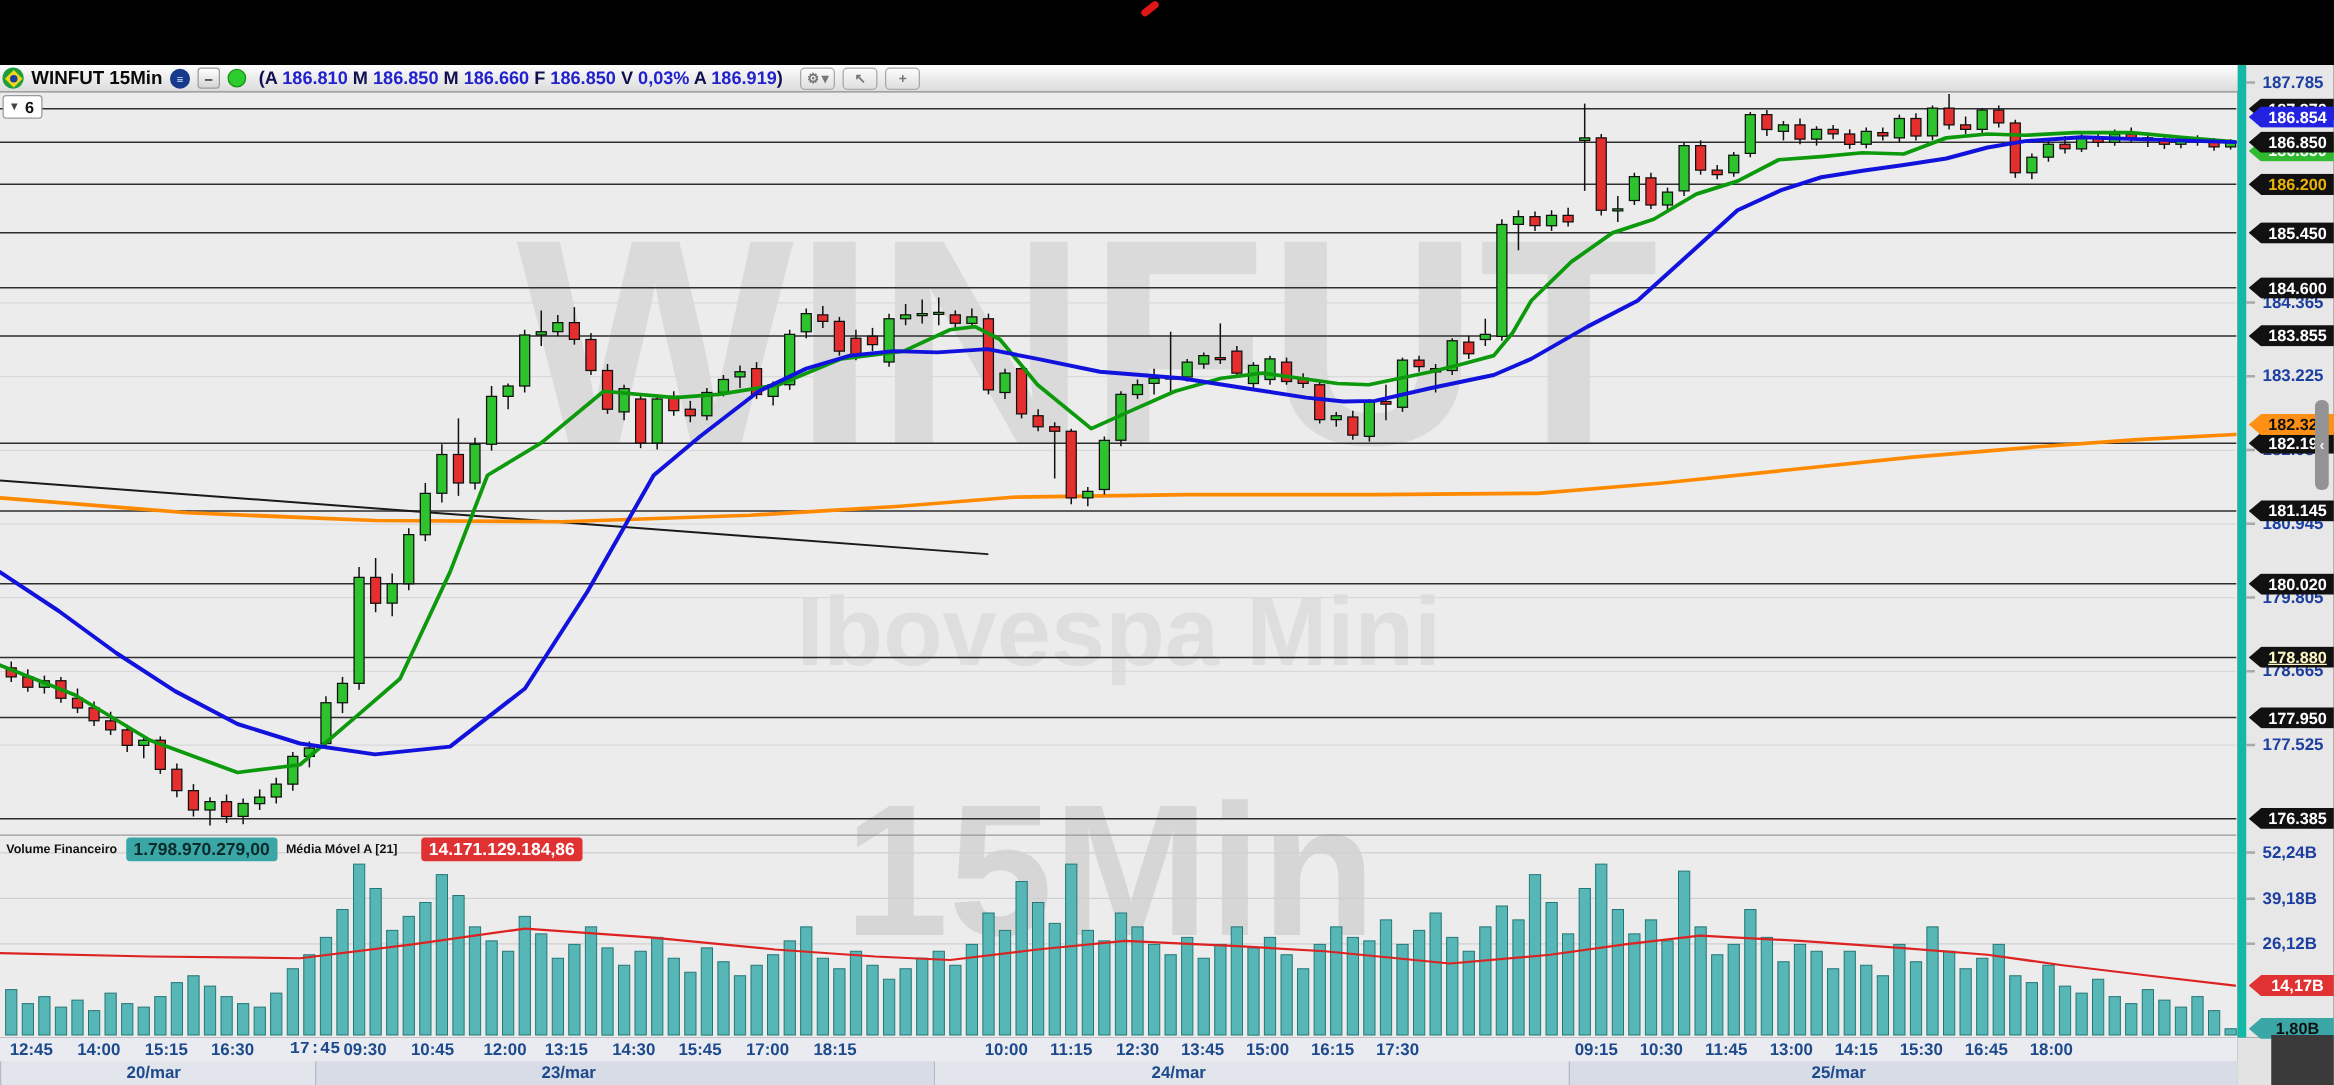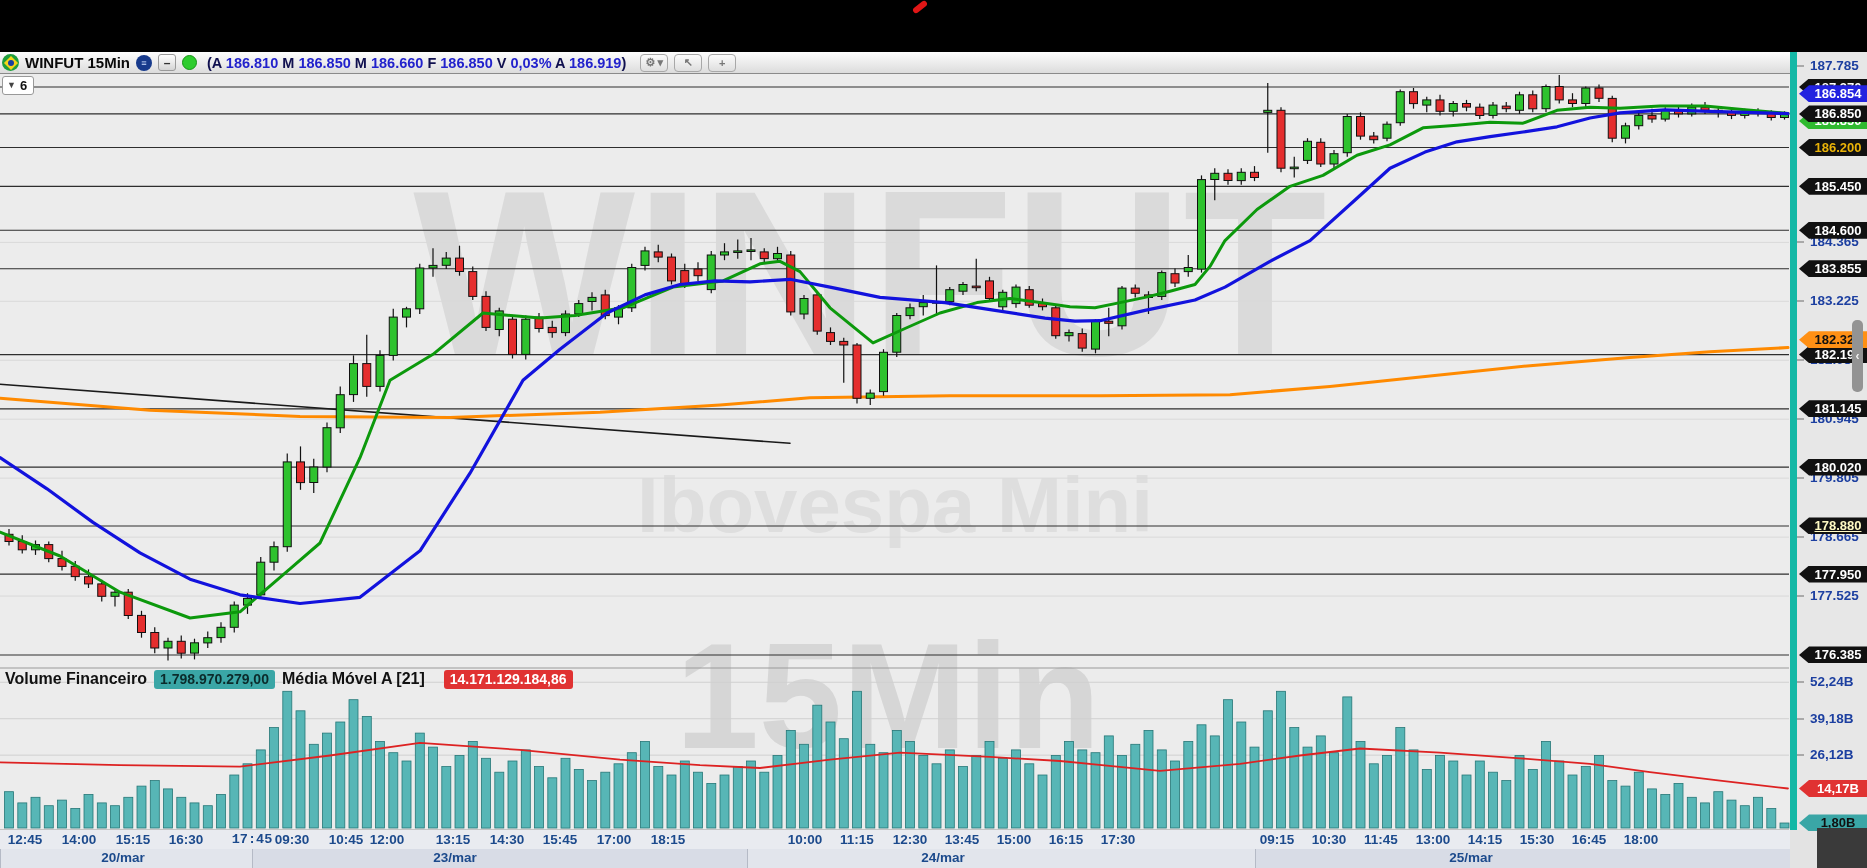--- a/index.html
+++ b/index.html
@@ -48,21 +48,21 @@
         clip-path:polygon(0 50%,10px 0,100% 0,100% 100%,10px 100%);}
 
   #taxis{position:absolute;left:0;top:830px;width:1790px;height:38px;z-index:4;background:#e9ebf0;}
   .xtick{position:absolute;top:2px;width:60px;margin-left:-30px;text-align:center;
          font-size:13.5px;font-weight:bold;color:#1c4a8c;}
   .dsec{position:absolute;top:19px;height:19px;border-left:1px solid #b5bac6;box-sizing:border-box;}
   .dlabel{position:absolute;top:20px;width:70px;margin-left:-35px;text-align:center;
           font-size:13.5px;font-weight:bold;color:#1c4a8c;}
 
   .volhdr{position:absolute;left:5px;top:669px;z-index:4;display:flex;align-items:center;gap:7px;height:20px;}
-  .vlabel{font-size:16px;font-weight:bold;color:#111;white-space:nowrap;}
+  .vlabel{font-size:10px;font-weight:bold;color:#111;white-space:nowrap;}
   .badge{font-size:14px;font-weight:bold;padding:1px 6px 2px;border-radius:3px;white-space:nowrap;}
   .badge.teal{background:#3aa6a6;color:#0b2b2b;}
   .badge.red{background:#e03232;color:#fff;margin-left:12px;}
 
   .scrollhandle{position:absolute;left:1852px;top:320px;width:11px;height:72px;background:#939393;
                 border-radius:5px;z-index:6;display:flex;align-items:center;justify-content:center;
                 color:#f2f2f2;font-size:12px;font-weight:bold;}
   .corner{position:absolute;left:1817px;top:828px;width:50px;height:40px;background:#3a3a3a;z-index:5;}
   .axisfoot{position:absolute;left:1790px;top:830px;width:77px;height:38px;background:#e3e3e3;z-index:3;}
 </style>
@@ -587,21 +587,21 @@
     <div class="dlabel" style="left: 943px;">24/mar</div>
     <div class="dsec" style="left: 1255px; width: 535px; background: rgb(216, 220, 230);"></div>
     <div class="dlabel" style="left: 1471px;">25/mar</div>
     <div class="xtick" style="left: 25px;">12:45</div>
     <div class="xtick" style="left: 79px;">14:00</div>
     <div class="xtick" style="left: 133px;">15:15</div>
     <div class="xtick" style="left: 186px;">16:30</div>
     <div class="xtick" style="left: 252px; font-family: Liberation Mono, monospace;">17:45</div>
     <div class="xtick" style="left: 292px;">09:30</div>
     <div class="xtick" style="left: 346px;">10:45</div>
-    <div class="xtick" style="left: 387px;">12:00</div>
+    <div class="xtick" style="left: 404px;">12:00</div>
     <div class="xtick" style="left: 453px;">13:15</div>
     <div class="xtick" style="left: 507px;">14:30</div>
     <div class="xtick" style="left: 560px;">15:45</div>
     <div class="xtick" style="left: 614px;">17:00</div>
     <div class="xtick" style="left: 668px;">18:15</div>
     <div class="xtick" style="left: 805px;">10:00</div>
     <div class="xtick" style="left: 857px;">11:15</div>
     <div class="xtick" style="left: 910px;">12:30</div>
     <div class="xtick" style="left: 962px;">13:45</div>
     <div class="xtick" style="left: 1014px;">15:00</div>

